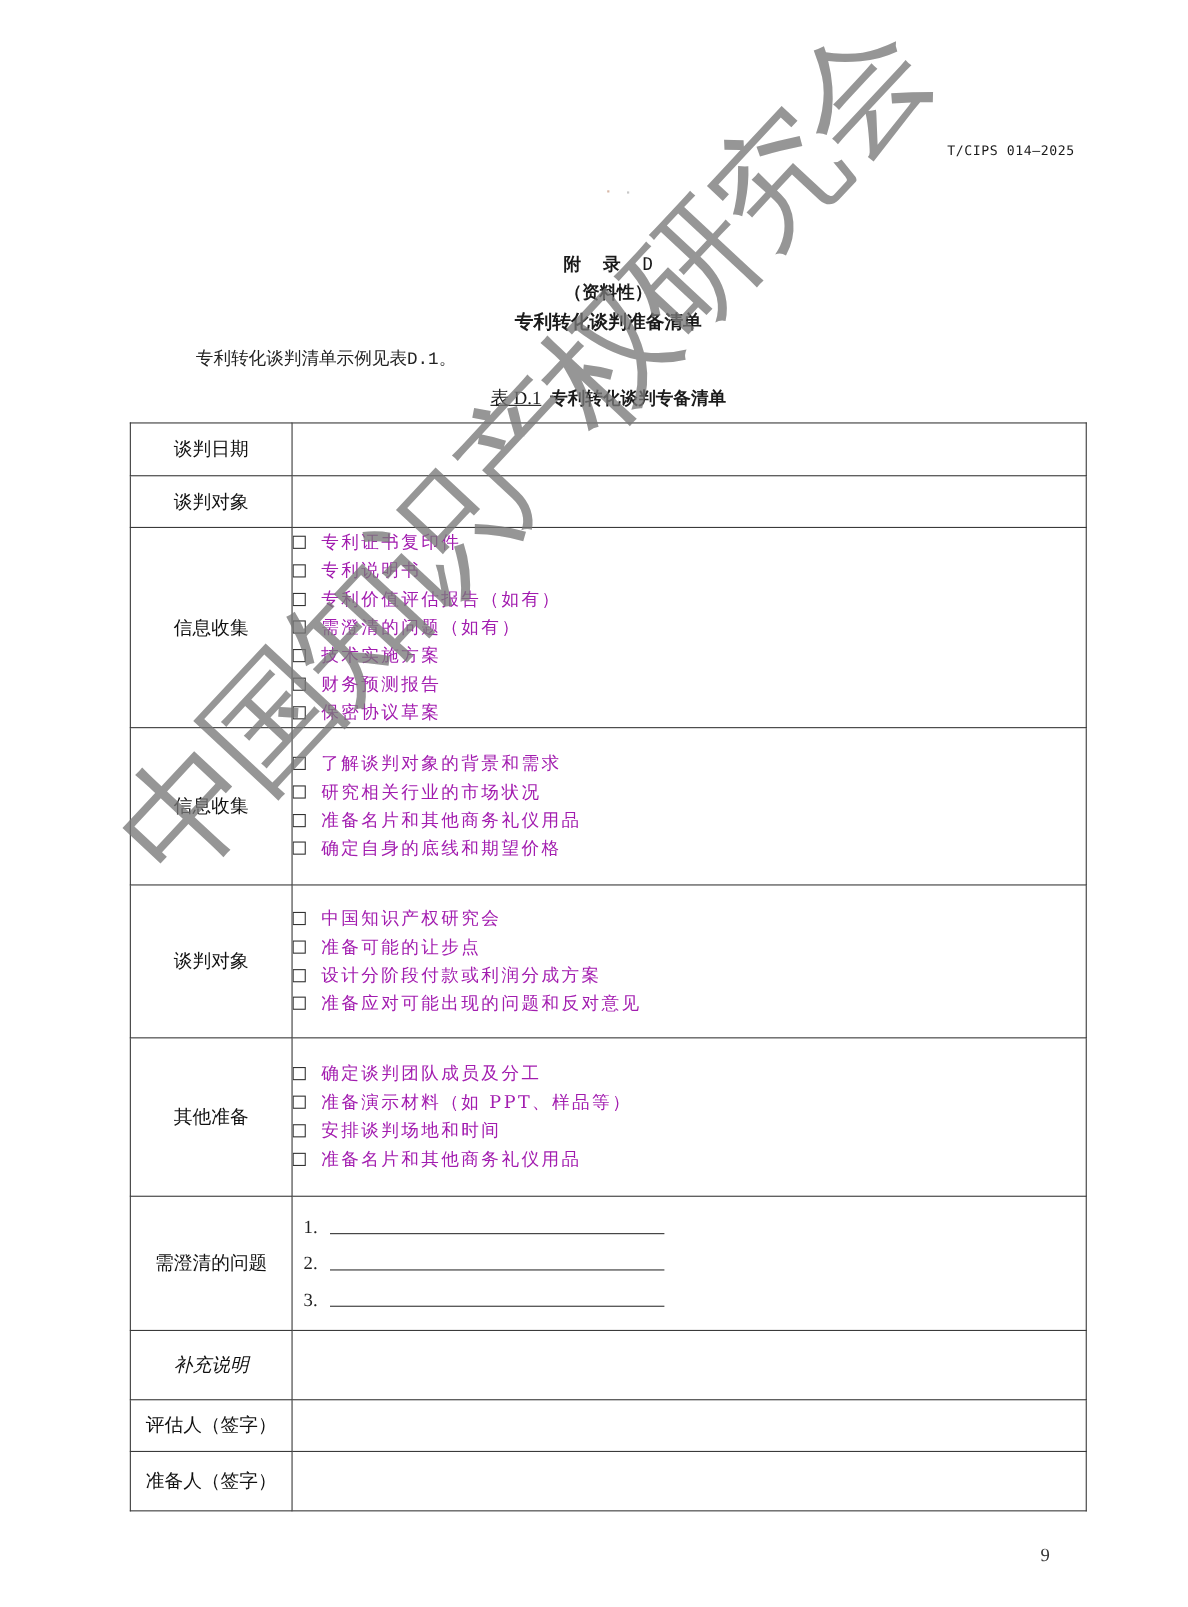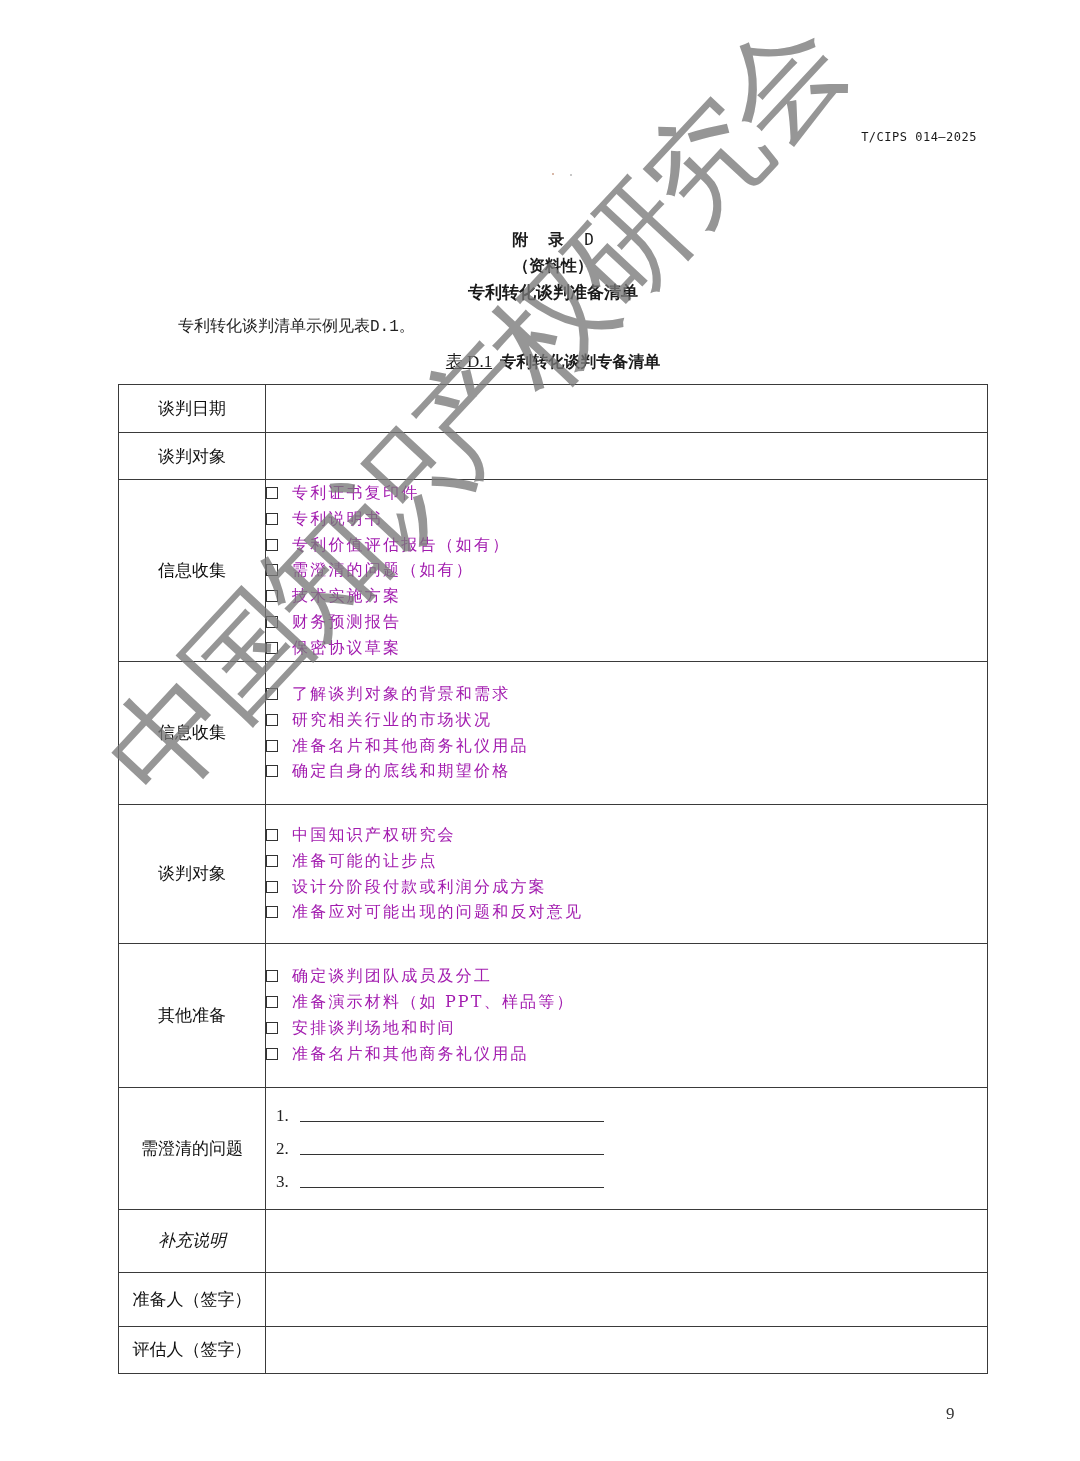--- a/index.html
+++ b/index.html
@@ -275,27 +275,27 @@
             <li><span>3.</span><span class="q-line"></span></li>
           </ol>
         </td>
       </tr>
 
       <tr style="height:63px;font-style:italic;">
         <td class="label">补充说明</td>
         <td class="content"></td>
       </tr>
 
+      <tr style="height:47px;">
+        <td class="label">评估人（签字）</td>
+        <td class="content"></td>
+      </tr>
+
       <tr style="height:54px;">
         <td class="label">准备人（签字）</td>
-        <td class="content"></td>
-      </tr>
-
-      <tr style="height:47px;">
-        <td class="label">评估人（签字）</td>
         <td class="content"></td>
       </tr>
     </tbody>
   </table>
 
   <div class="watermark">
     <div class="wm-text">中国知识产权研究会</div>
   </div>
 
   <div class="page-num">9</div>

